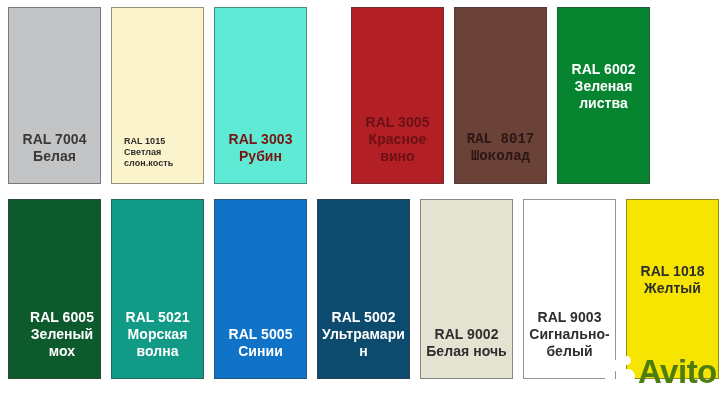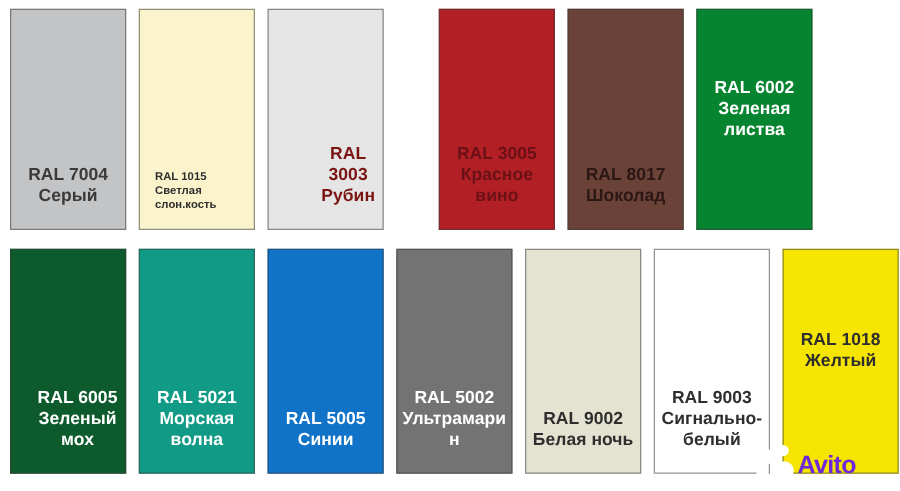--- a/index.html
+++ b/index.html
@@ -77,23 +77,23 @@
     right: 4px;
     bottom: 4px;
     width: 112px;
     height: 34px;
     pointer-events: none;
   }
   #watermark .wm-text {
     position: absolute;
     left: 34px;
     top: 1px;
-    font-size: 20px;
+    font-size: 33px;
     font-weight: 700;
-    color: #6d28d9;
+    color: #4d7c0f;
     letter-spacing: -0.5px;
     line-height: 32px;
     text-shadow: 0 0 1px rgba(0,0,0,0.08);
   }
   .wm-dot {
     position: absolute;
     border-radius: 50%;
     background: #ffffff;
   }
   .wm-d1 { left: 2px;  top: 4px;  width: 13px; height: 13px; }
@@ -103,43 +103,43 @@
 </style>
 </head>
 <body>
 
 <div id="chart">
 
   <div class="row row-top">
       <div class="swatch" style="background: rgb(195, 196, 198);">
         <div class="caption" style="color: rgb(58, 58, 58);">
           <span class="code">RAL 7004</span>
-          <span class="name">Серый</span>
+          <span class="name">Белая</span>
         </div>
       </div>
       <div class="swatch" style="background: rgb(251, 243, 203);">
         <div class="caption align-left tight" style="color: rgb(46, 46, 46);">
           <span class="code">RAL 1015</span>
           <span class="name">Светлая</span>
           <span class="name2">слон.кость</span>
         </div>
       </div>
-      <div class="swatch" style="background: #e5e5e5; padding-left: 36px;">
+      <div class="swatch" style="background: #5eead4;">
         <div class="caption" style="color: rgb(122, 20, 18);">
           <span class="code">RAL 3003</span>
           <span class="name">Рубин</span>
         </div>
       </div>
       <div class="swatch" style="background: rgb(178, 31, 37); margin-left: 34px;">
         <div class="caption" style="color: rgb(107, 17, 22);">
           <span class="code">RAL 3005</span>
           <span class="name">Красное вино</span>
         </div>
       </div>
-      <div class="swatch" style="background: rgb(107, 66, 56);">
+      <div class="swatch" style="background: rgb(107, 66, 56); font-family: Liberation Mono, monospace;">
         <div class="caption" style="color: rgb(43, 23, 19);">
           <span class="code">RAL 8017</span>
           <span class="name">Шоколад</span>
         </div>
       </div>
       <div class="swatch" style="background: rgb(6, 132, 47);">
         <div class="caption" style="color: rgb(255, 255, 255);">
           <span class="code">RAL 6002</span>
           <span class="name">Зеленая листва</span>
         </div>
@@ -157,21 +157,21 @@
           <span class="code">RAL 5021</span>
           <span class="name">Морская волна</span>
         </div>
       </div>
       <div class="swatch" style="background: rgb(16, 115, 200);">
         <div class="caption" style="color: rgb(255, 255, 255);">
           <span class="code">RAL 5005</span>
           <span class="name">Синии</span>
         </div>
       </div>
-      <div class="swatch" style="background: #737373;">
+      <div class="swatch" style="background: #0c4a6e;">
         <div class="caption" style="color: rgb(255, 255, 255);">
           <span class="code">RAL 5002</span>
           <span class="name">Ультрамарин</span>
         </div>
       </div>
       <div class="swatch" style="background: rgb(228, 227, 210);">
         <div class="caption" style="color: rgb(46, 46, 46);">
           <span class="code">RAL 9002</span>
           <span class="name">Белая ночь</span>
         </div>

